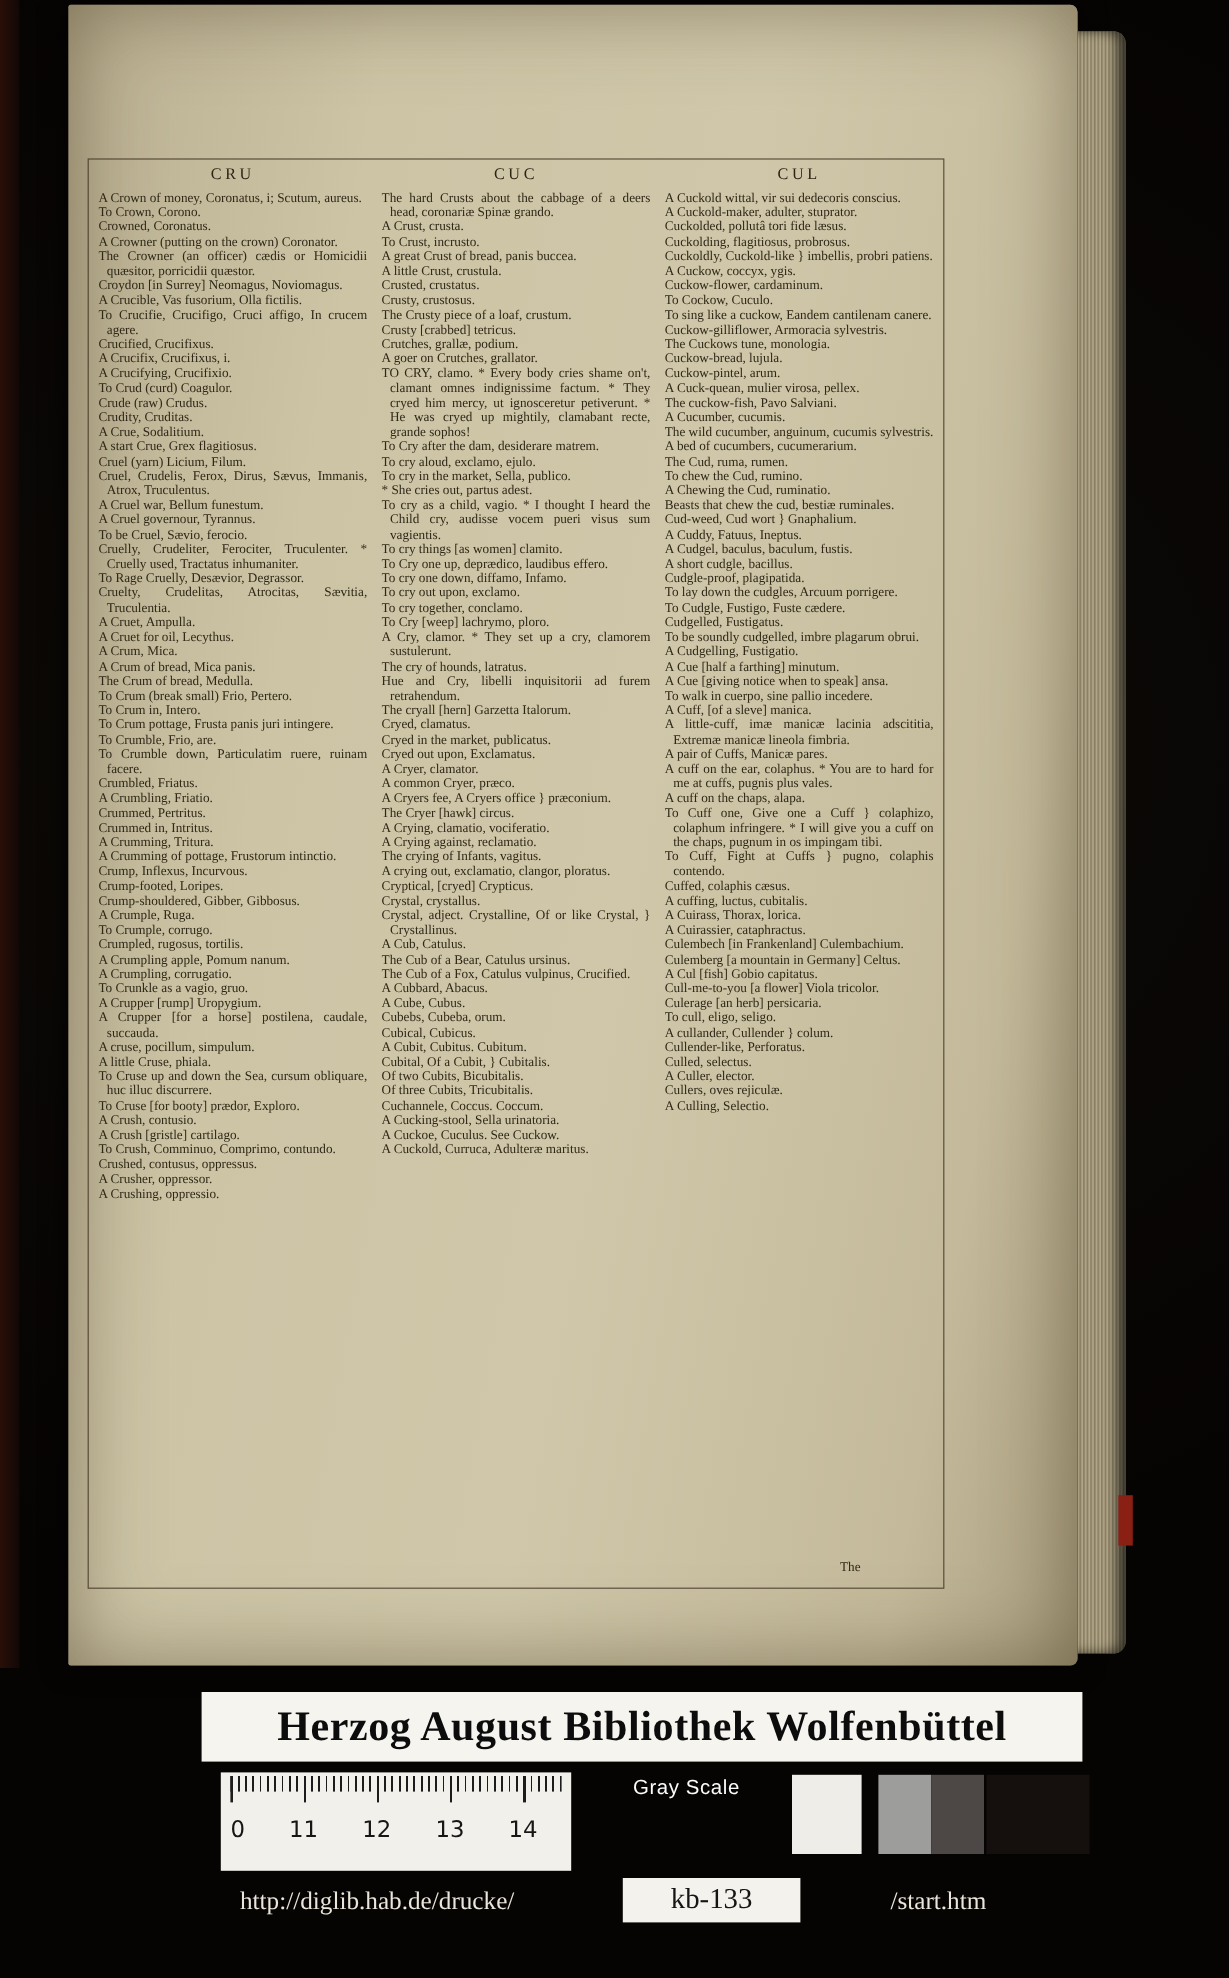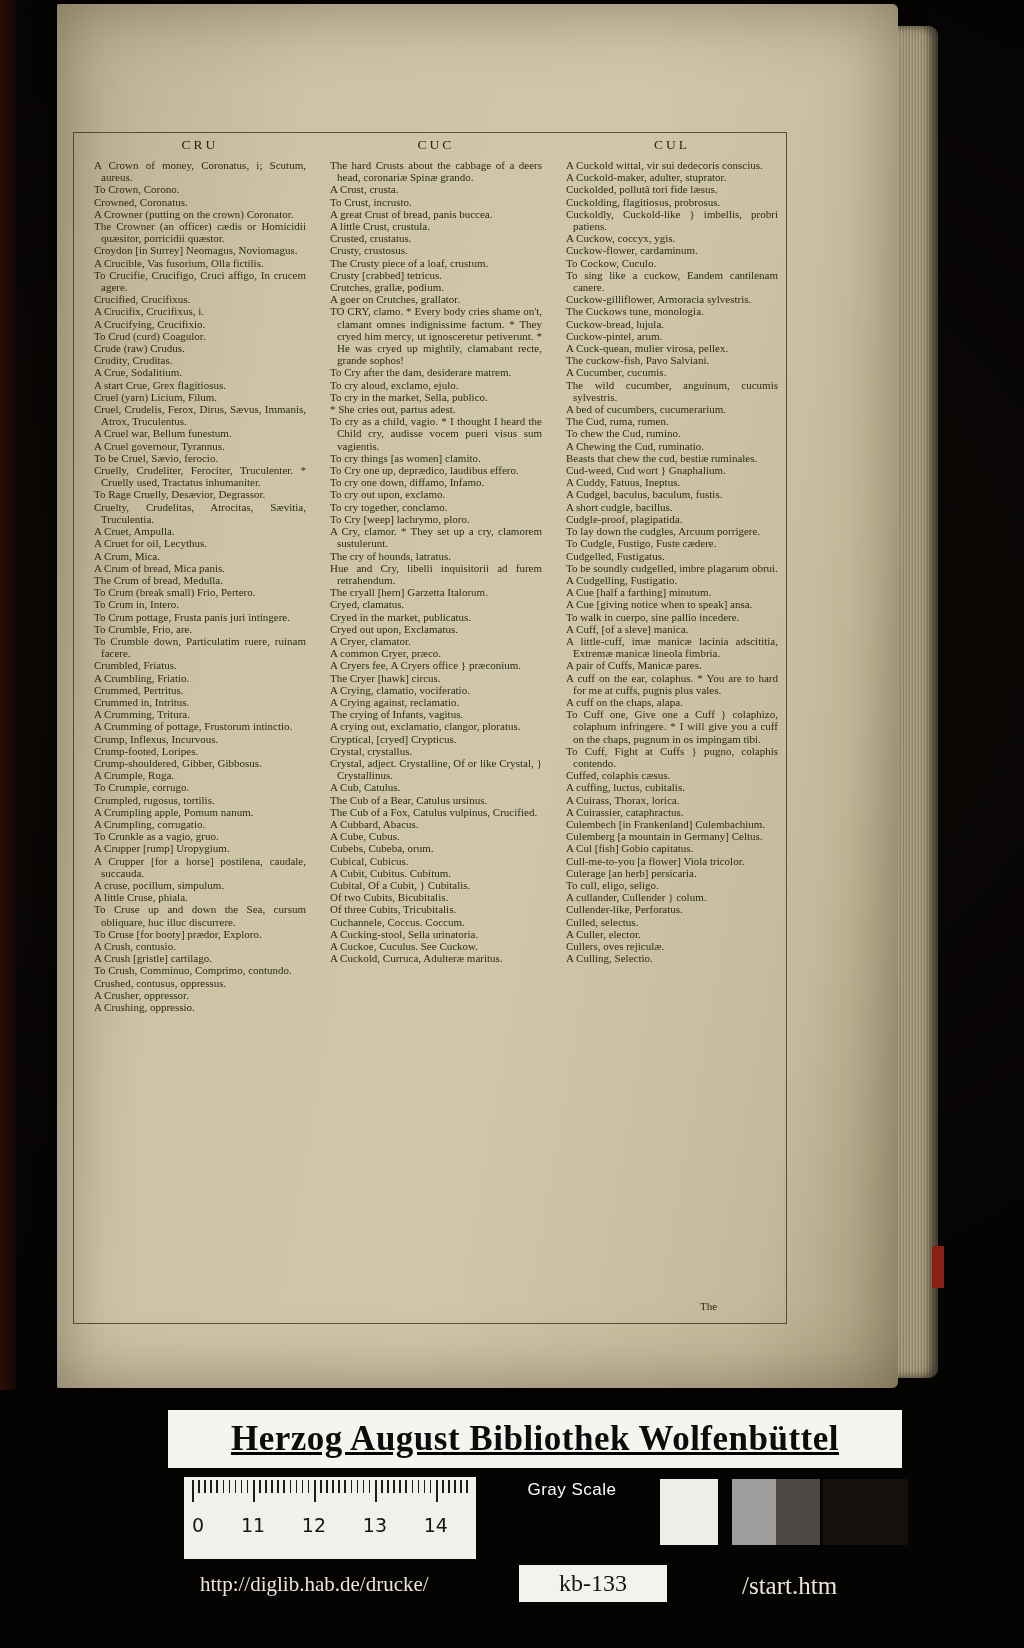--- a/index.html
+++ b/index.html
@@ -19,29 +19,29 @@
     border-radius:2px 6px 6px 2px;}
   .fore-edge{position:absolute;left:898px;top:26px;width:40px;height:1352px;
     background:repeating-linear-gradient(90deg,#a2967a 0px,#b5aa8c 1px,#877c60 2px,#9a8f72 3px);
     border-radius:0 10px 10px 0;
     box-shadow: inset -7px 0 10px rgba(0,0,0,.65);}
   .bookmark{position:absolute;left:932px;top:1246px;width:12px;height:42px;background:#8a1f14;}
   .textblock{position:absolute;left:16px;top:128px;width:714px;height:1192px;
     border:1px solid rgba(62,50,32,.8);
     box-sizing:border-box;padding:4px 8px 0 8px;
     display:flex;gap:12px;}
-  .col{flex:1 1 0;min-width:0;margin-left:12px;}
+  .col{flex:1 1 0;min-width:0;}
   .colheader{text-align:center;font-size:13.5px;letter-spacing:3px;color:#2c2415;height:22px;}
   .entries{height:1152px;overflow:hidden;}
   .entry{margin:0;font-size:11px;line-height:12.2px;color:#2f2817;
     text-indent:-7px;padding-left:7px;text-align:justify;}
   .catchword{position:absolute;left:643px;top:1296px;font-size:11px;color:#2f2817;}
   
   .banner{position:absolute;left:168px;top:1410px;width:734px;height:58px;
-    background:#f6f4ef;display:flex;align-items:center;justify-content:center;text-decoration:underline;}
+    background:#f6f4ef;display:flex;align-items:center;justify-content:center;}
   .banner span{font-weight:bold;font-size:35px;color:#0c0c0c;letter-spacing:.5px;}
   .ruler{position:absolute;left:184px;top:1477px;width:292px;height:82px;background:#f2f0ea;}
   .ticks{height:22px;margin:3px 8px 0 8px;
     background-image:
       repeating-linear-gradient(90deg,#1c1c1c 0 2px,rgba(0,0,0,0) 2px 61px),
       repeating-linear-gradient(90deg,#1c1c1c 0 1.5px,rgba(0,0,0,0) 1.5px 6.1px);
     background-size:100% 22px,100% 13px;background-repeat:no-repeat;}
   .numbers{display:flex;justify-content:space-between;margin:12px 10px 0 8px;
     padding-right:18px;font-family:"DejaVu Sans",sans-serif;font-size:19px;color:#161616;}
   .kodak{position:absolute;left:486px;top:1480px;width:172px;text-align:center;
@@ -51,21 +51,21 @@
   .patches{position:absolute;left:660px;top:1479px;height:66px;display:flex;}
   .patch{height:66px;}
   .patch:nth-child(1){width:58px;}
   .patch:nth-child(2){width:44px;margin-left:14px;}
   .patch:nth-child(3){width:44px;}
   .patch:nth-child(4){width:86px;margin-left:2px;}
   .url{position:absolute;left:200px;top:1572px;font-size:21px;color:#eae6dc;}
   .shelf{position:absolute;left:519px;top:1565px;width:148px;height:37px;background:#f4f2ec;
     display:flex;align-items:center;justify-content:center;}
   .shelf span{font-size:24px;color:#151515;}
-  .start{position:absolute;left:742px;top:1572px;font-size:25px;color:#eae6dc;}
+  .start{position:absolute;left:742px;top:1572px;font-size:21px;color:#eae6dc;}
 </style>
 </head>
 <body>
 
 <div class="canvas">
   <div class="spine-left"></div>
 
   <div class="page">
     <div class="textblock">
       <div class="col">

